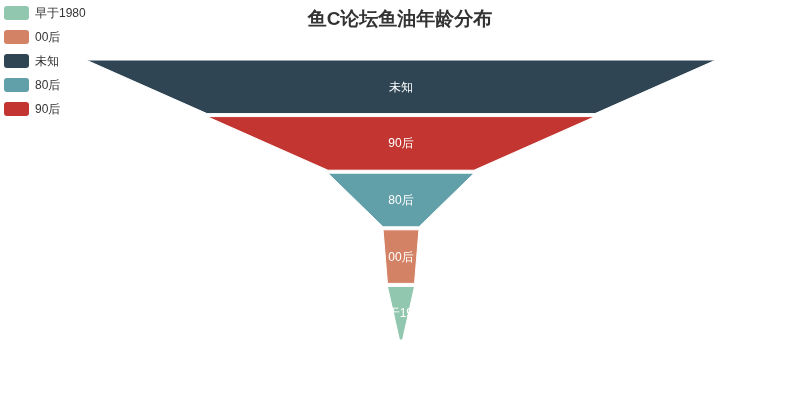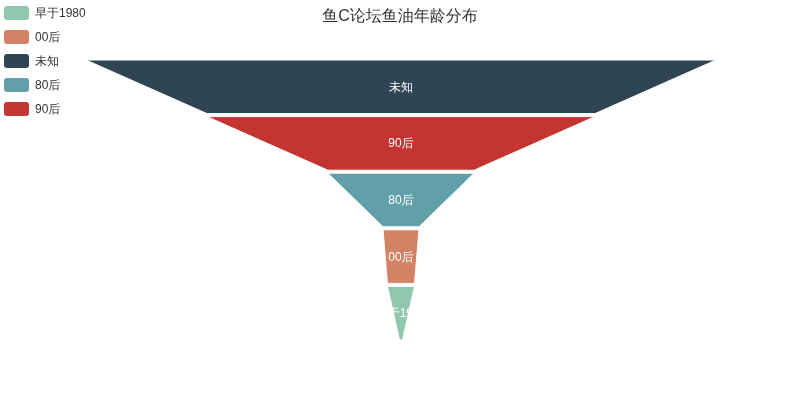--- a/index.html
+++ b/index.html
@@ -6,21 +6,21 @@
   .chart{
     position:relative;
     width:800px;height:400px;
     background:#fff;
     font-family:"Liberation Sans","DejaVu Sans",sans-serif;
     overflow:hidden;
   }
   .chart-title{
     position:absolute;top:6px;left:0;right:0;
     text-align:center;
-    font-size:16px;font-weight:normal;color:#333;
+    font-size:19px;font-weight:bold;color:#333;
     pointer-events:none;
   }
   .legend{
     position:absolute;left:4px;top:6px;
     display:flex;flex-direction:column;gap:10px;
   }
   .legend-item{
     display:flex;align-items:center;height:14px;cursor:pointer;
   }
   .legend-swatch{

